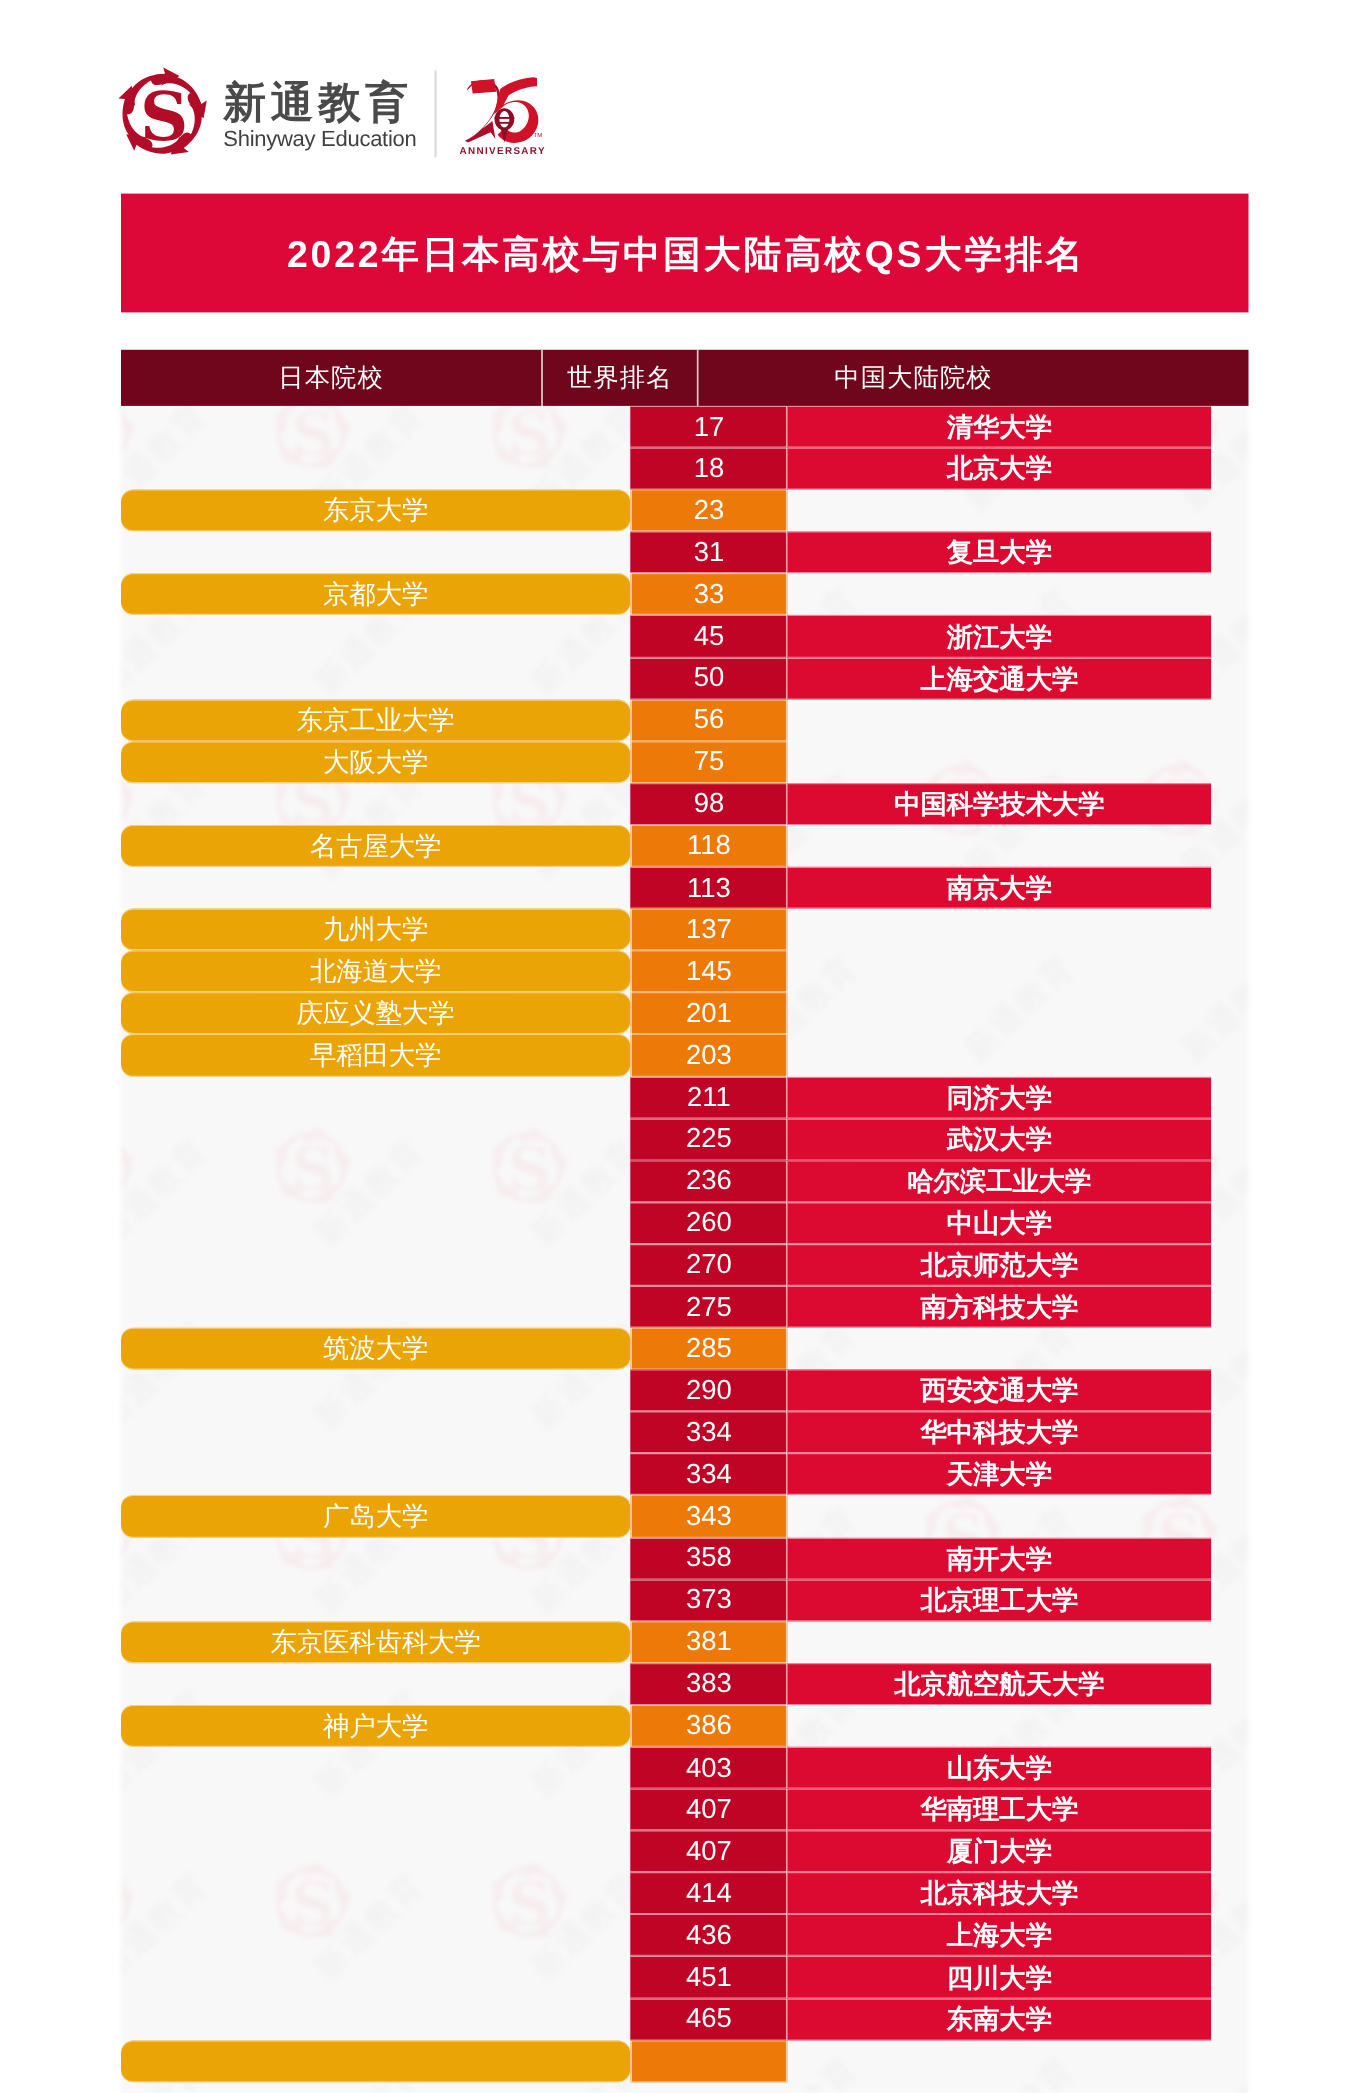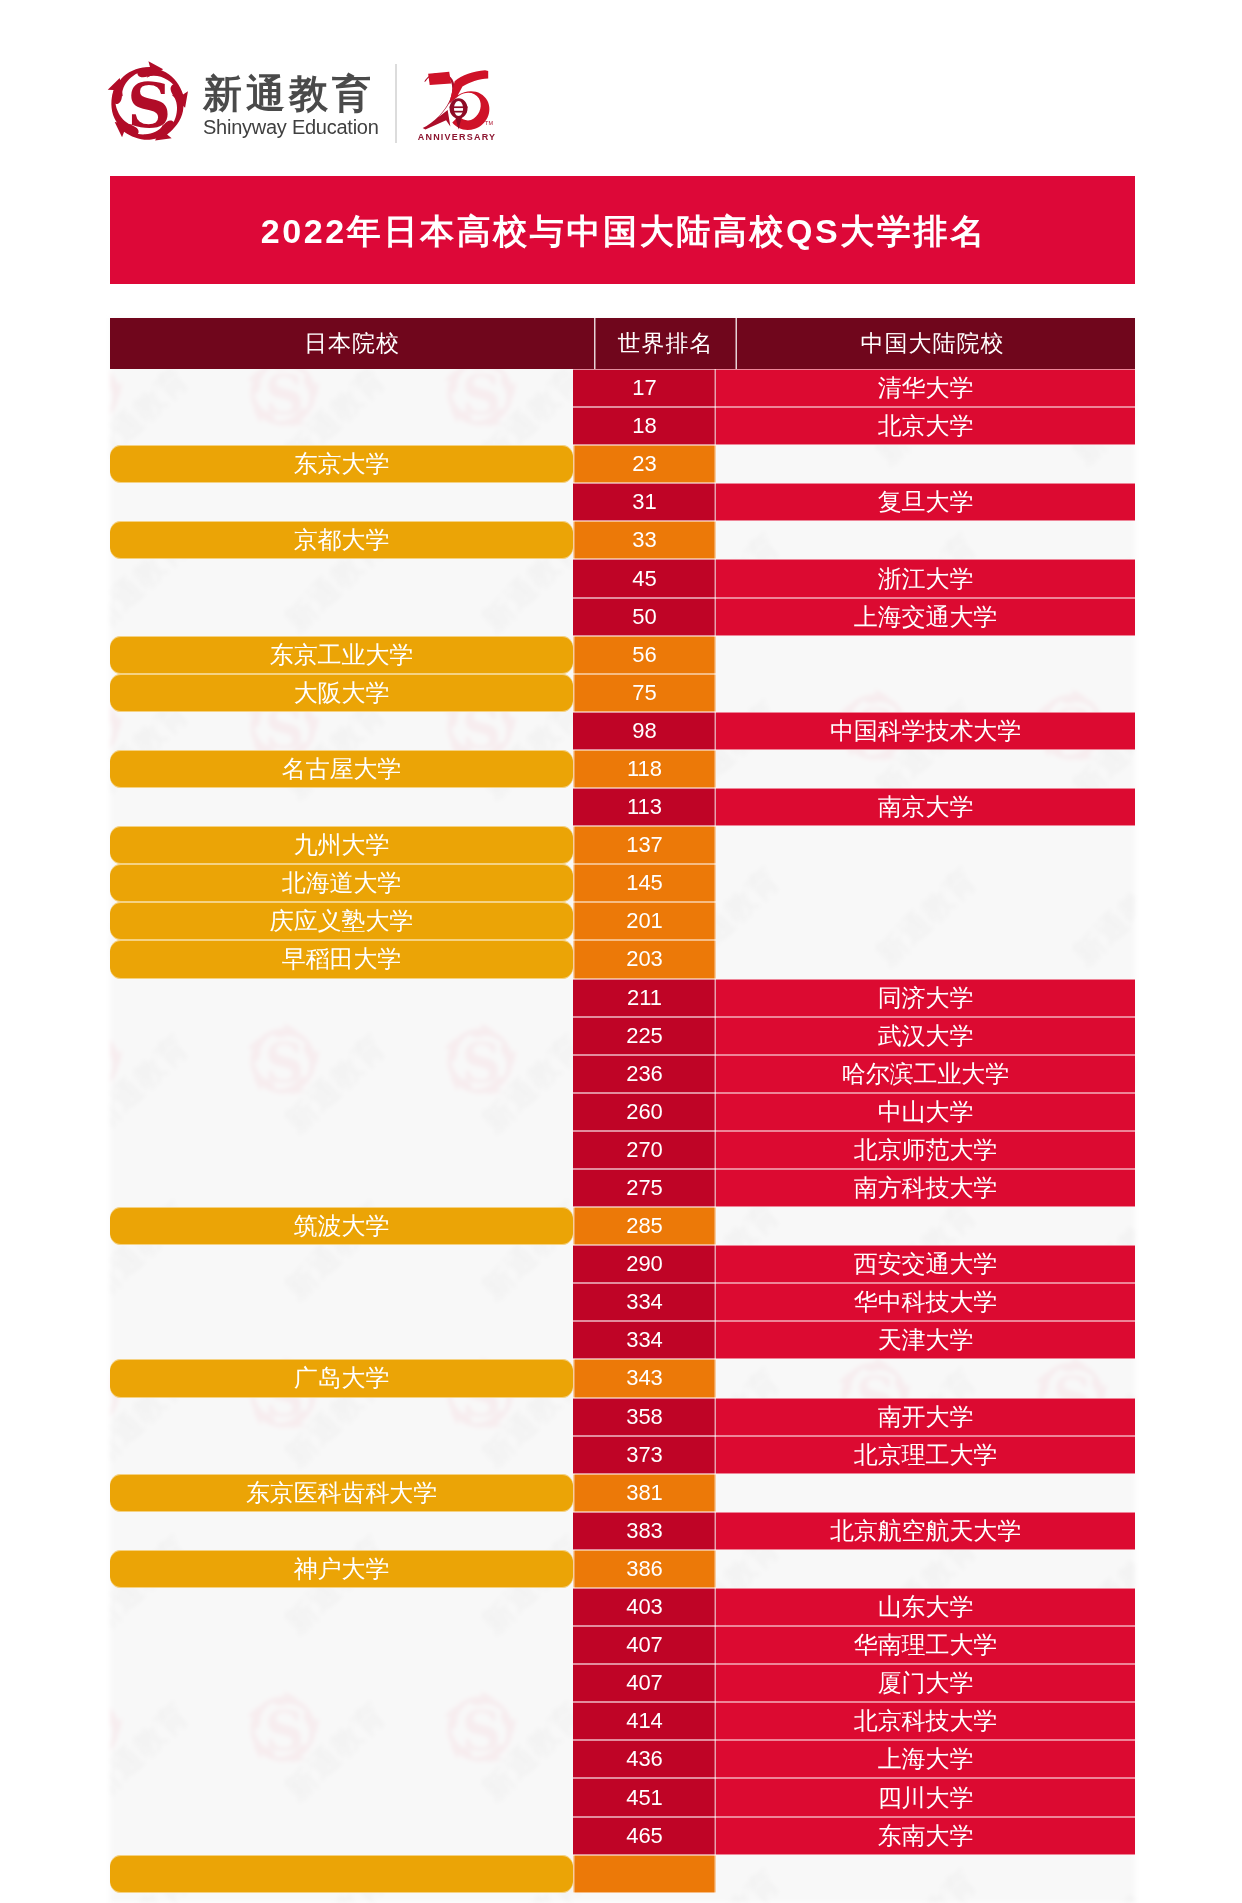--- a/index.html
+++ b/index.html
@@ -27,28 +27,28 @@
   
   #banner{position:absolute;left:110px;top:176px;width:1025px;height:108px;background:#dd0838;z-index:2;
           display:flex;align-items:center;justify-content:center;}
   #banner-title{color:#ffffff;font-size:34px;font-weight:900;letter-spacing:2.6px;
      font-family:"Liberation Sans",sans-serif;white-space:nowrap;
      padding-left:2.6px;margin-top:3px;}
   
   #table{position:absolute;left:110px;top:318px;width:1025px;z-index:2;}
   .thead{display:flex;height:51px;background:#70061c;}
   .th{color:#fff;font-size:23px;display:flex;align-items:center;justify-content:center;letter-spacing:1px;}
-  .th.jp{width:484px;text-align:center;}
+  .th.jp{width:382px;text-align:center;}
   .th.rk{width:143px;box-shadow:inset 1.5px 0 0 rgba(255,255,255,.82),inset -1.5px 0 0 rgba(255,255,255,.82);}
   .th.cn{width:391px;}
   .tr{display:flex;height:38.1px;}
   .td{display:flex;align-items:center;justify-content:center;font-size:24px;color:#fff;letter-spacing:-0.1px;}
   .td.jp{width:463px;border-radius:11px;}
-  .td.rk{width:143px;font-size:22px;letter-spacing:0;}
-  .td.cn{width:419px;}
+  .td.rk{width:143px;font-size:25px;letter-spacing:0;}
+  .td.cn{width:385px;font-weight:bold;}
   .e{background:transparent;}
   .jpfill{background:#eba406;box-shadow:inset 0 1px 0 rgba(255,255,255,.5),inset 0 -1px 0 rgba(255,255,255,.5);}
   .rkorange{background:#ec7908;box-shadow:inset 0 1px 0 rgba(255,255,255,.5),inset 0 -1px 0 rgba(255,255,255,.5),inset 1.5px 0 0 rgba(255,255,255,.62),inset -1.5px 0 0 rgba(255,255,255,.62);}
   .rkred{background:#bf0426;box-shadow:inset 0 1px 0 rgba(255,255,255,.55),inset 0 -1px 0 rgba(255,255,255,.55),inset -1.5px 0 0 rgba(255,255,255,.62);}
   .cnfill{background:#dc0a31;box-shadow:inset 0 1px 0 rgba(255,255,255,.5),inset 0 -1px 0 rgba(255,255,255,.5);}
 </style>
 </head>
 <body>
 
 <svg width="0" height="0" style="position:absolute" aria-hidden="true">

